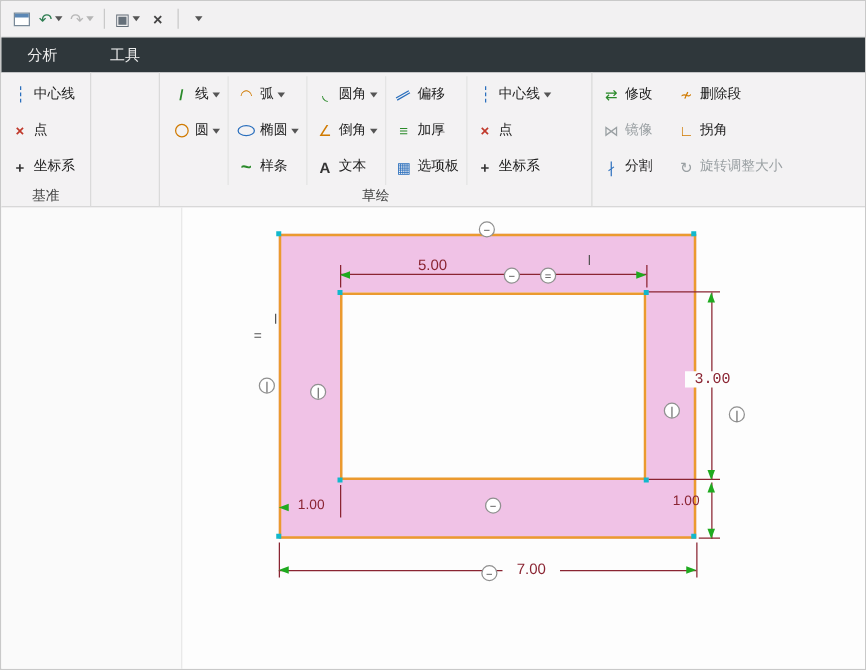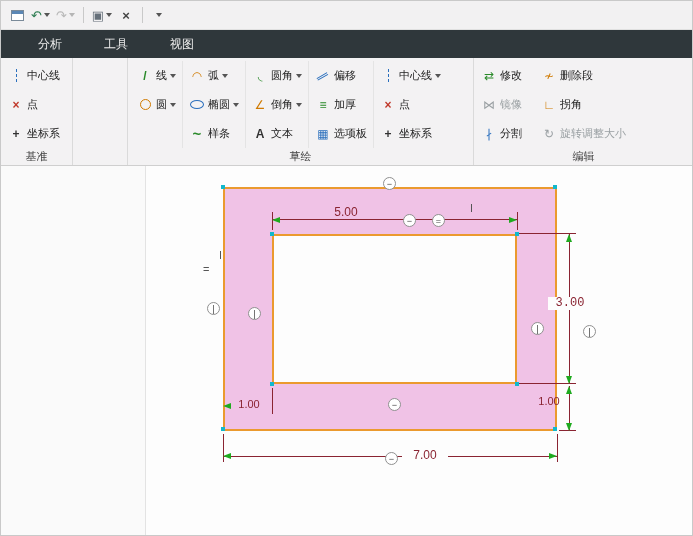--- a/index.html
+++ b/index.html
@@ -11,21 +11,21 @@
   .qbtn { display:inline-flex; align-items:center; justify-content:center; gap:2px; height:22px; min-width:20px; padding:0 2px; border:none; background:transparent; cursor:default; }
   .qglyph { font-size:13px; line-height:1; }
   .mini-window { width:13px; height:11px; border:1px solid #7a8a99; background:#fff; position:relative; display:inline-block; }
   .mini-window::before { content:""; position:absolute; left:0; top:0; right:0; height:3px; background:#5b87b5; }
   .caret { width:0; height:0; border-left:3px solid transparent; border-right:3px solid transparent; border-top:4px solid #555; display:inline-block; }
   .caret.dis { border-top-color:#b5b5b5; }
   .qsep { width:1px; height:16px; background:#c9c9c9; margin:0 4px; }
   .c-undo { color:#2e7d52; } .c-dis { color:#b8b8b8; } .c-win { color:#66707a; } .c-close { color:#444; font-weight:bold; }
 
   
-  .tabbar { position:absolute; left:0; top:29px; width:693px; height:28px; background:#2f373b; display:flex; align-items:stretch;padding-left:16px; }
+  .tabbar { position:absolute; left:0; top:29px; width:693px; height:28px; background:#2f373b; display:flex; align-items:stretch; }
   .tab { color:#ececec; font-size:12px; line-height:28px; padding:0 21px; cursor:default; }
 
   
   .ribbon { position:absolute; left:0; top:57px; width:693px; height:108px; background:#f3f2f3; border-bottom:1px solid #cfcfcf; display:flex; }
   .rgroup { display:flex; flex-direction:column; border-right:1px solid #dadada; }
   .g-content { flex:1; display:flex; padding:3px 3px 0 3px; }
   .g-label { height:17px; font-size:11px; color:#444; display:flex; align-items:center; justify-content:center; gap:4px; }
   .g-operations { width:60px; } .g-datum { width:72px; } .g-construction { width:55px; } .g-sketch { width:346px; } .g-edit { flex:1; }
 
   .rbtn { display:flex; align-items:center; gap:3px; height:29px; padding:0 4px; font-size:11px; color:#222; white-space:nowrap; cursor:default; }
@@ -97,21 +97,20 @@
       </button>
     <span class="qsep"></span>
     <button class="qbtn">
         <span class="caret"></span>
       </button>
   </div>
 
   <div class="tabbar">
     <span class="tab">分析</span>
     <span class="tab">工具</span>
-    <span class="tab">视图</span>
   </div>
 
   <div class="ribbon">
 
 
     <div class="rgroup g-datum">
       <div class="g-content" style="flex-direction:column;">
         <div class="rbtn">
             <span class="icn">
               <span class="cl-i"></span>
@@ -251,23 +250,20 @@
           <div class="rbtn ecol0">
               <span class="icn c-blue">∤</span>
               <span class="lbl">分割</span>
             </div>
           <div class="rbtn disabled">
               <span class="icn c-gray">↻</span>
               <span class="lbl">旋转调整大小</span>
             </div>
         </div>
       </div>
-      <div class="g-label">
-          <span>编辑</span>
-        </div>
     </div>
   </div>
 
   <div class="leftpanel"></div>
 
   <div class="canvas">
 
     <div class="outer-rect"></div>
     <div class="inner-rect"></div>
 

